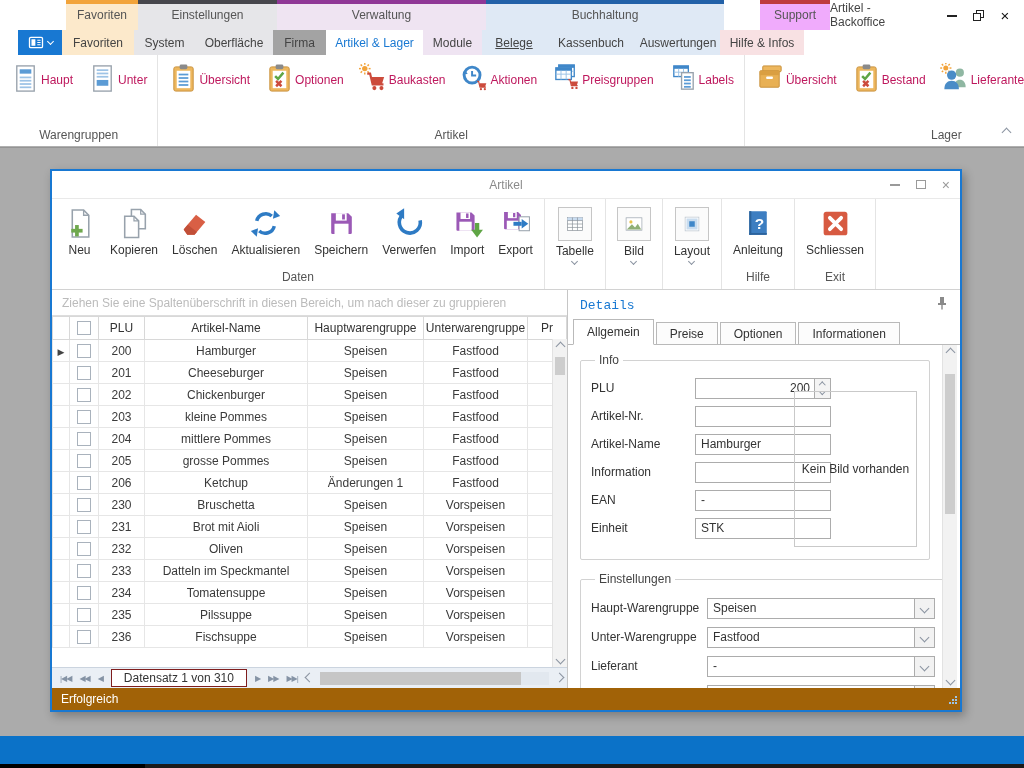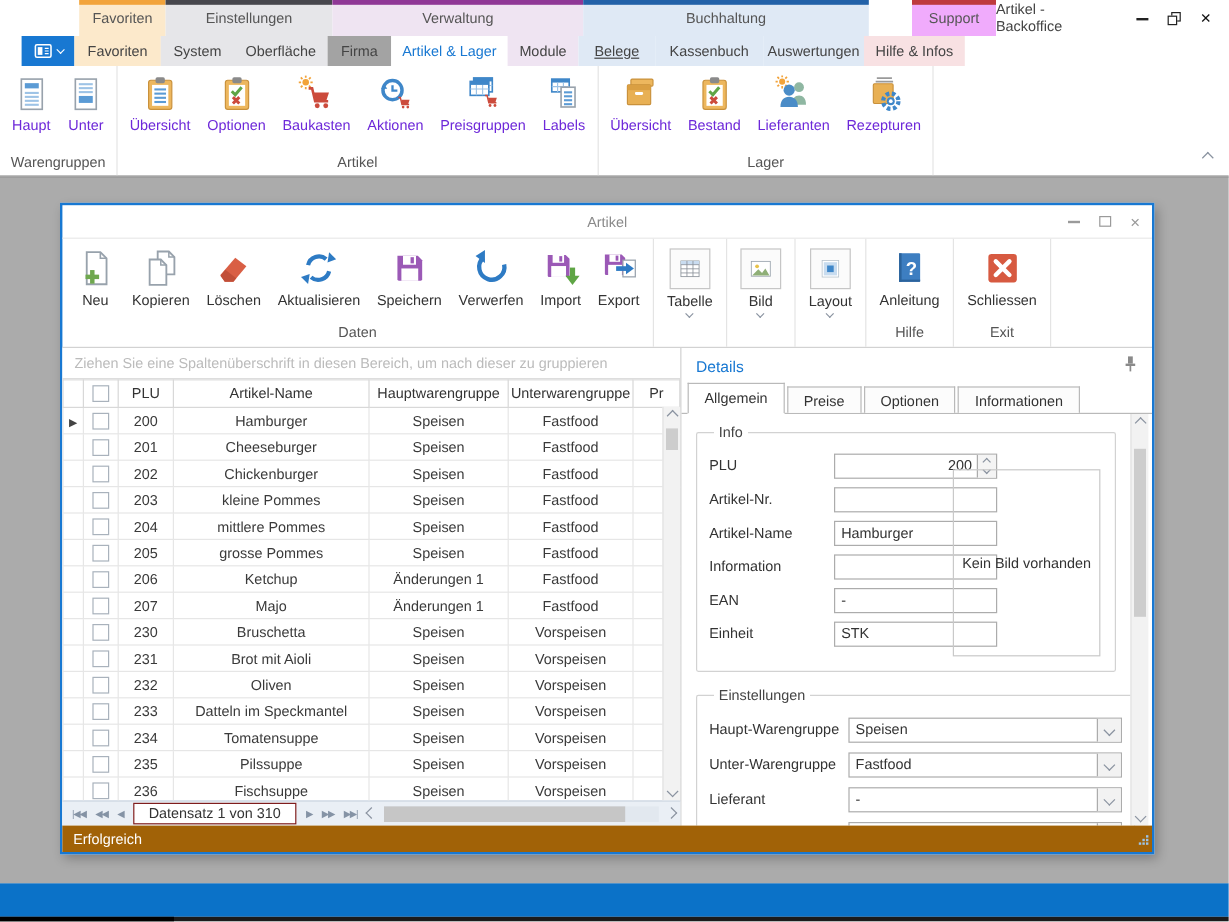--- a/index.html
+++ b/index.html
@@ -26,21 +26,21 @@
   .appic svg{width:16px;height:13px;display:block;}
   #tabs{display:flex;}
   .tab{display:flex;align-items:center;justify-content:center;font-size:12px;color:#444;cursor:default;}
   .tab.sel{background:#fff !important;color:#1878D2;}
 
   
   .ribbon{height:92px;background:#fff;border-bottom:1px solid #B0B0B0;display:flex;position:relative;box-sizing:border-box;}
   #rgroups{display:flex;}
   .rgroup{display:flex;flex-direction:column;border-right:1px solid #E4E4E4;padding:0 3px;}
   .rbtns{flex:1;display:flex;align-items:flex-start;padding-top:5px;}
-  .rbtn{display:flex;flex-direction:column;align-items:center;padding:3px 7px;font-size:12px;color:#6d28d9;cursor:default;}
+  .rbtn{display:flex;flex-direction:row;align-items:center;padding:3px 7px;font-size:12px;color:#be185d;cursor:default;}
   .rbtn .ricon svg{width:31px;height:31px;display:block;}
   .rbtn .rlabel{margin-top:3px;white-space:nowrap;}
   .rglabel{height:18px;text-align:center;font-size:12px;color:#555;}
   .rcollapse{position:absolute;right:14px;bottom:6px;}
 
   
   .chv{display:inline-block;width:6px;height:6px;border-right:1.7px solid #8a93a0;border-bottom:1.7px solid #8a93a0;}
   .chv.up{transform:rotate(-135deg);}
   .chv.down{transform:rotate(45deg);}
   .chv.left{transform:rotate(135deg);}
@@ -88,21 +88,21 @@
 
   .navigator{height:21px;flex:0 0 21px;background:#EAEFF5;border-top:1px solid #CBD4DF;display:flex;align-items:center;box-sizing:border-box;padding-left:4px;font-size:12px;color:#5A6B7E;}
   .nb{font-size:8px;letter-spacing:-1px;color:#8593A5;padding:0 4px;white-space:nowrap;cursor:default;}
   .navbox{background:#fff;border:1px solid #7f1d1d;padding:1px 12px;font-size:12px;color:#333;margin:0 4px;white-space:nowrap;}
   .htrack{flex:1;height:13px;margin:0 3px;position:relative;background:#E2E8EF;}
   .hthumb{position:absolute;left:0;top:0;bottom:0;width:88%;background:#C6C6C6;}
 
   
   .details{flex:1;display:flex;flex-direction:column;min-width:0;background:#fff;}
   .dhead{height:30px;flex:0 0 30px;display:flex;align-items:center;justify-content:space-between;padding:0 12px;}
-  .dtitle{font-size:13px;color:#1878D2;}
+  .dtitle{font-size:13px;color:#1878D2;font-family:Liberation Mono, monospace;}
   .dtabs{height:25px;flex:0 0 25px;display:flex;align-items:flex-end;padding-left:5px;border-bottom:1px solid #B9B9B9;box-sizing:border-box;}
   .dtab{height:21px;display:flex;align-items:center;padding:0 13px;font-size:12px;color:#333;background:#FCFCFC;border:1px solid #B9B9B9;border-bottom:none;margin-right:2px;cursor:default;}
   .dtab.sel{height:24px;background:#fff;margin-bottom:-1px;border-bottom:1px solid #fff;}
   .dbody{flex:1;position:relative;overflow:hidden;padding:4px 30px 0 12px;}
   .fs{border:1px solid #D2D2D2;border-radius:2px;margin:4px 0 12px 0;padding:4px 10px 14px 10px;position:relative;}
   .fs legend{font-size:12px;color:#444;padding:0 4px;margin-left:4px;}
   .frows{width:240px;}
   .frow{display:flex;align-items:center;height:22px;margin:6px 0;}
   .flabel{width:104px;font-size:12px;color:#333;flex:0 0 104px;}
   .finput{flex:1;height:21px;border:1px solid #ACACAC;background:#fff;display:flex;align-items:center;padding:0 5px;font-size:12px;color:#333;box-sizing:border-box;}
@@ -668,29 +668,20 @@
                     <td>grosse Pommes</td>
                     <td>Speisen</td>
                     <td>Fastfood</td>
                     <td></td>
                   </tr>
                   <tr>
                     <td></td>
                     <td><span class="cbx"></span></td>
                     <td>206</td>
                     <td>Ketchup</td>
-                    <td>Änderungen 1</td>
-                    <td>Fastfood</td>
-                    <td></td>
-                  </tr>
-                  <tr>
-                    <td></td>
-                    <td><span class="cbx"></span></td>
-                    <td>207</td>
-                    <td>Majo</td>
                     <td>Änderungen 1</td>
                     <td>Fastfood</td>
                     <td></td>
                   </tr>
                   <tr>
                     <td></td>
                     <td><span class="cbx"></span></td>
                     <td>230</td>
                     <td>Bruschetta</td>
                     <td>Speisen</td>

